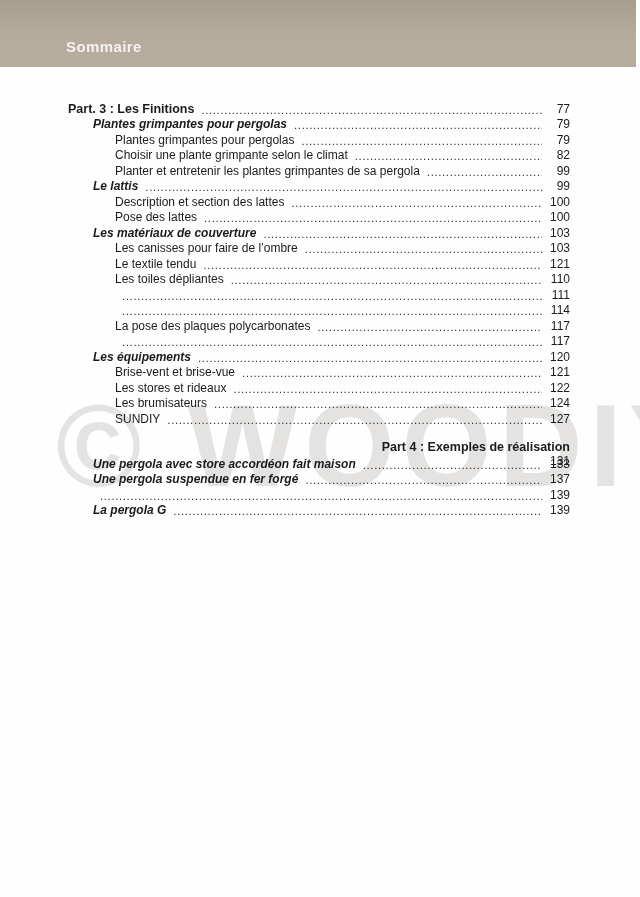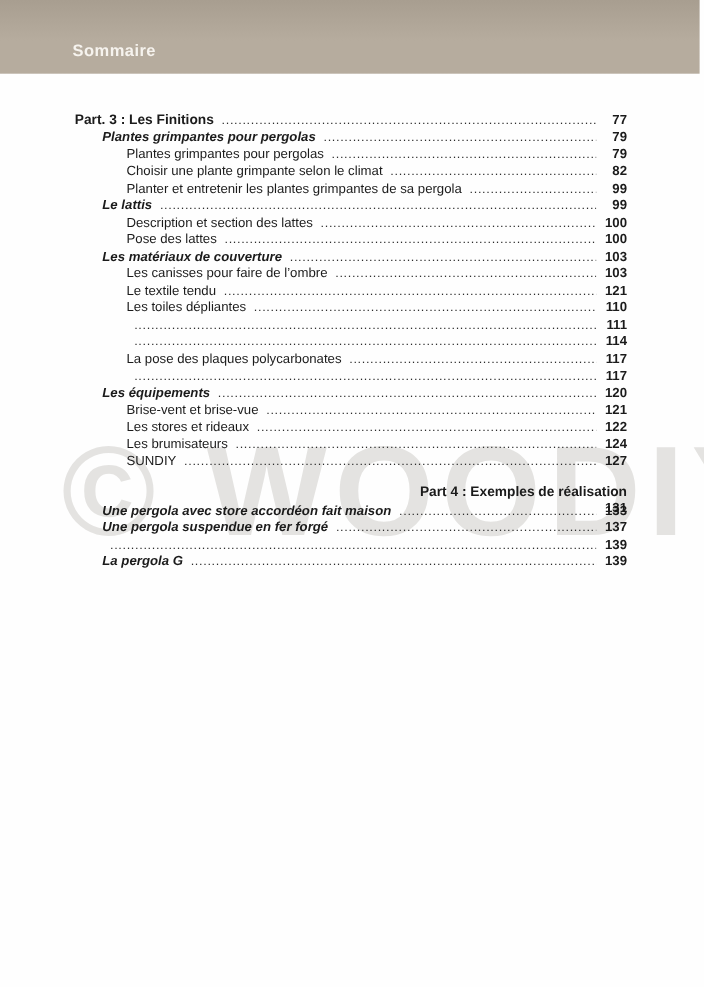--- a/index.html
+++ b/index.html
@@ -72,21 +72,21 @@
     font-weight: normal;
     font-style: normal;
     font-size: 11.5px;
     letter-spacing: 0.6px;
     color: #2c2c2c;
   }
   .entry-page {
     flex: 0 0 auto;
     min-width: 24px;
     text-align: right;
-    font-weight: bold;
+    font-weight: normal;
     font-style: normal;
     font-size: 12px;
     color: #1b1b1b;
   }
 </style>
 </head>
 <body>
 
 <div class="page">
 

